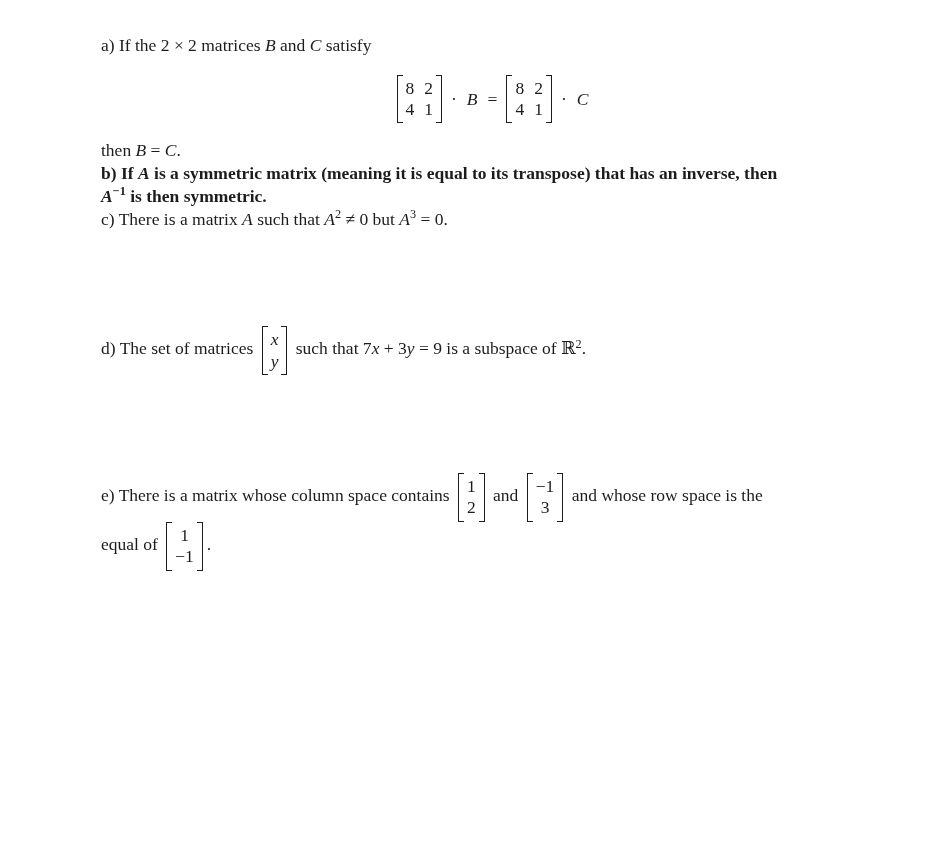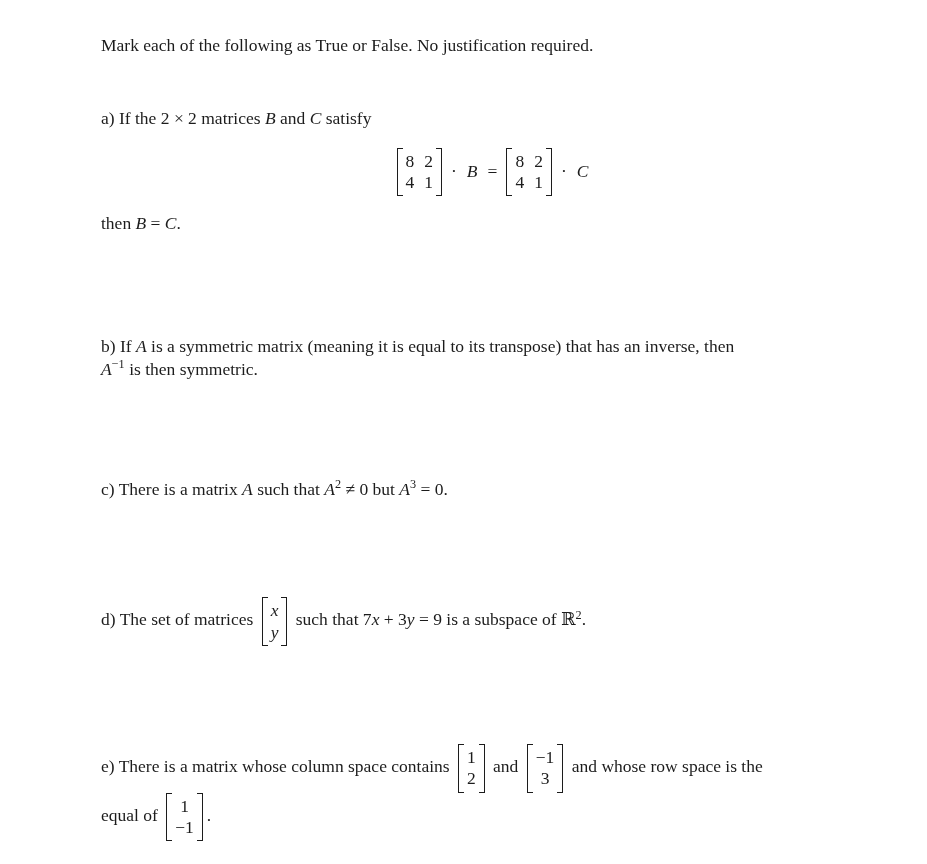--- a/index.html
+++ b/index.html
@@ -9,22 +9,22 @@
     background: #ffffff;
     color: #1c1c1c;
     font-family: "Liberation Serif", "DejaVu Serif", serif;
     font-size: 17.5px;
   }
   .page { width: 100%; height: 100%; padding: 34px 42px 0 101px; overflow: hidden; }
   .line { margin: 0; line-height: 1.3; }
   .intro { margin-bottom: 50px; }
   .lead-a { margin-bottom: 9px; }
   .conclusion-a { }
-  .q-b { margin-top: 100px; width: 790px; }
-  .q-c { margin-top: 98px; }
+  .q-b { width: 790px; font-weight: bold; }
+  .q-c { }
   .q-d { margin-top: 96px; }
   .q-e { margin-top: 98px; width: 790px; line-height: 1.45; }
   .var { font-style: italic; }
   sup.s { font-size: 70%; line-height: 0; }
 
   
   .equation { width: 784px; text-align: center; margin: 18px 0 16px 0; }
   .equation > span { vertical-align: middle; }
   .eqtok { display: inline-block; margin: 0 5px; }
 
@@ -51,23 +51,20 @@
   }
   .mgrid { display: grid; column-gap: 10px; text-align: center; line-height: 1.22; }
   .c2 { grid-template-columns: auto auto; }
   .c1 { grid-template-columns: auto; }
 </style>
 </head>
 <body>
 
 <div class="page">
 
-  <p class="line intro">
-    <span>Mark each of the following as True or False. No justification required.</span>
-  </p>
 
   <p class="line lead-a">
     <span>a) If the 2 × 2 matrices </span><span class="var">B</span><span> and </span><span class="var">C</span><span> satisfy</span>
   </p>
 
   <div class="equation">
     <span class="matrix">
       <span class="mgrid c2">
         <span>8</span>
         <span>2</span>

